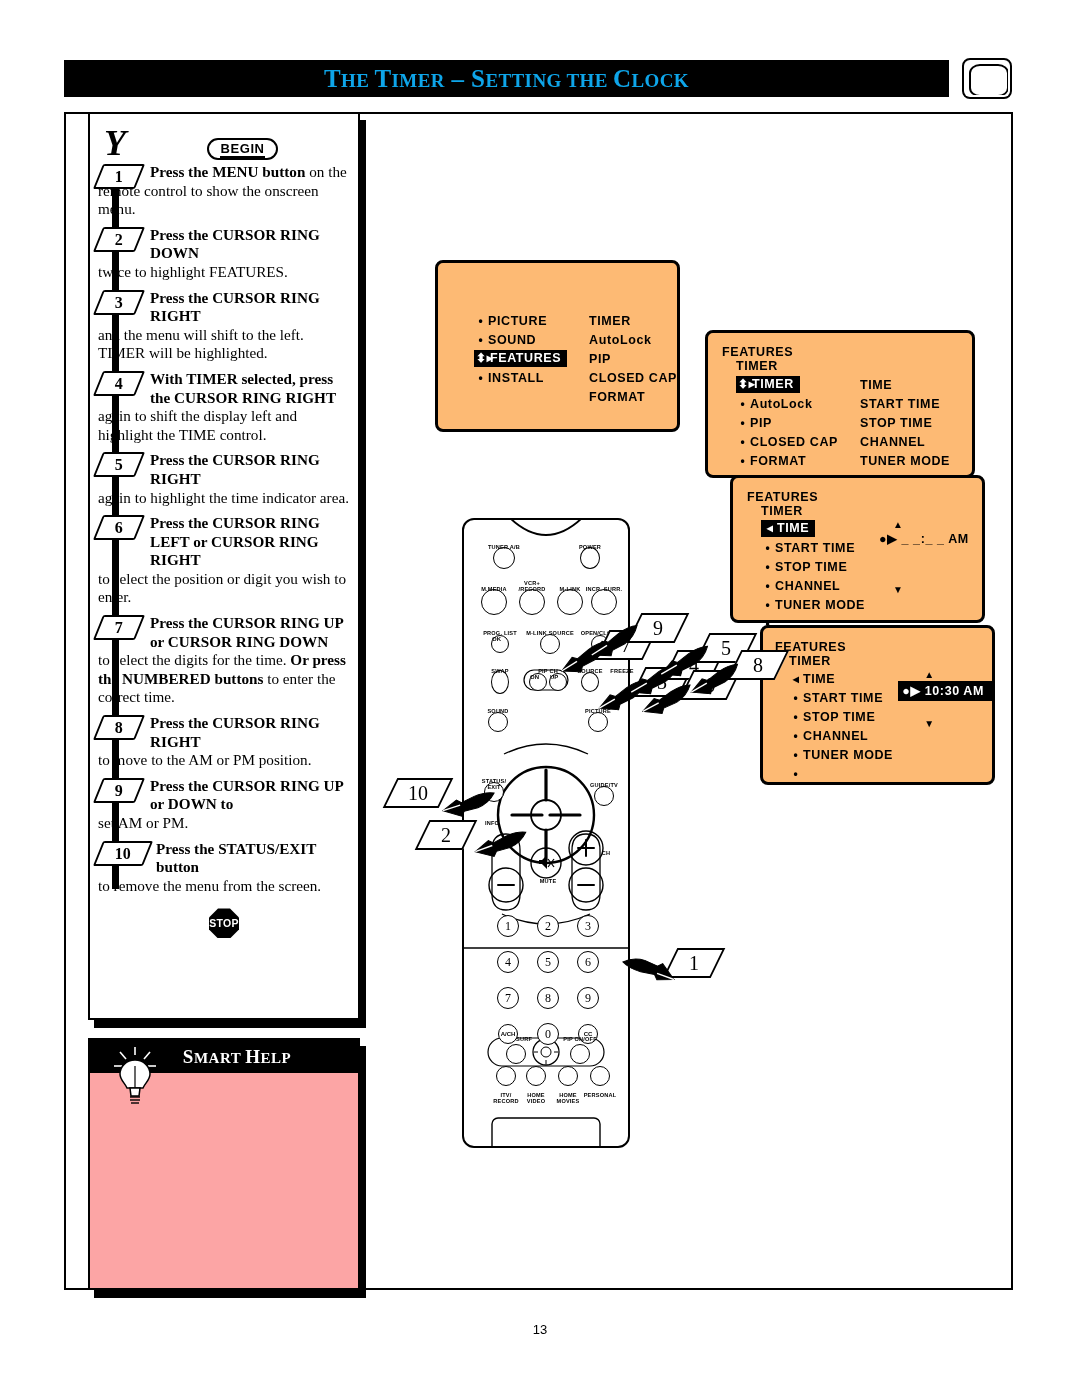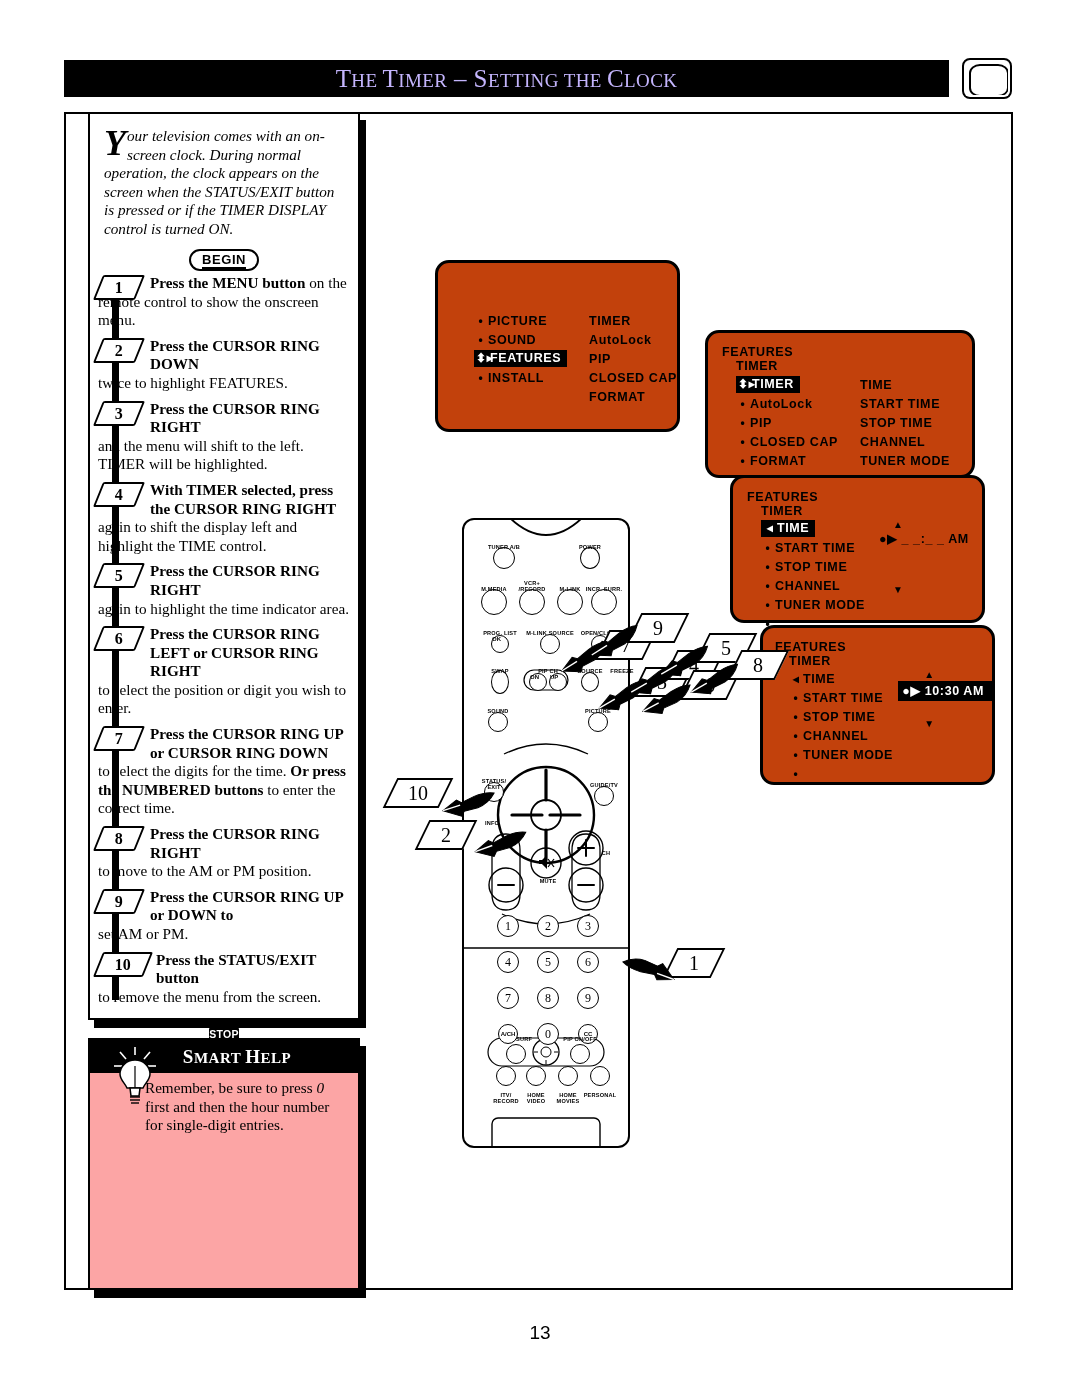--- a/index.html
+++ b/index.html
@@ -2,21 +2,21 @@
 <html><head>
 <meta charset="utf-8">
 <style>
   html,body{margin:0;padding:0;background:#fff;}
   body{width:1080px;height:1397px;position:relative;overflow:hidden;
        font-family:"Liberation Serif",serif;color:#000;}
 
   
   #header-bar{position:absolute;left:64px;top:60px;width:885px;height:37px;
      background:#000;display:flex;align-items:center;justify-content:center;}
-  #header-title{color:#c4b5fd;font-family:"Liberation Serif",serif;font-weight:normal;
+  #header-title{color:#0ea5e9;font-family:"Liberation Serif",serif;font-weight:bold;
      font-size:25px;letter-spacing:.4px;white-space:nowrap;}
   #header-title .sc{font-size:19px;}
   #tv-badge{position:absolute;left:962px;top:58px;width:50px;height:41px;
      border:3px solid #000;border-radius:8px;background:#fff;box-sizing:border-box;}
   #tv-badge:after{content:"";position:absolute;left:-1px;top:-1px;right:-1px;bottom:-1px;
      border-radius:6px;box-shadow:inset 0 0 0 2px #fff;}
   #tv-badge-inner{position:absolute;left:4px;top:3px;width:36px;height:29px;
      border:2px solid #000;border-radius:11px/9px;background:#fff;}
 
   
@@ -74,21 +74,21 @@
   #bulb{position:absolute;left:22px;top:6px;width:46px;height:60px;}
   #sh-body{padding:6px 11px 4px 13px;font-size:15.2px;line-height:18.6px;}
   #sh-body p{margin:0 0 6px 0;}
   #sh-first{padding-left:42px;}
   #sh-first i{font-style:italic;}
 
   
   #illus{position:absolute;left:380px;top:130px;width:640px;height:1040px;}
 
   
-  .tv{position:absolute;background:#c2410c;border:3px solid #000;border-radius:14px;
+  .tv{position:absolute;background:#fdba74;border:3px solid #000;border-radius:8px;
      box-sizing:border-box;font-family:"Liberation Sans",sans-serif;}
   .tv:after{content:"";position:absolute;left:5px;top:6px;right:-7px;bottom:-7px;
      background:#000;z-index:-1;border-radius:14px;}
   .osd{font-family:"Liberation Sans",sans-serif;font-size:12.5px;letter-spacing:.6px;
      font-weight:bold;white-space:nowrap;}
   .row{display:flex;align-items:center;height:19px;}
   .bullet{width:14px;display:inline-block;text-align:center;font-size:12px;}
   .hl{background:#000;color:#fff;padding:1px 6px 2px 2px;display:inline-block;}
   .colL{width:118px;}
   .arrowglyph{font-size:10px;letter-spacing:0;}
@@ -120,39 +120,39 @@
   
   .callout{position:absolute;width:44px;height:26px;background:#fff;border:2px solid #000;
      transform:skewX(-26deg);display:flex;align-items:center;justify-content:center;}
   .callout .cn{transform:skewX(26deg);font-family:"Liberation Serif",serif;
      font-size:20px;line-height:1;}
   .callout.big{width:52px;}
 
   .hand{position:absolute;width:60px;height:26px;}
 
   #pagenum{position:absolute;left:0;right:0;top:1322px;text-align:center;
-     font-family:"Liberation Sans",sans-serif;font-size:19px;}
+     font-family:"Liberation Sans",sans-serif;font-size:13px;}
 </style>
 </head>
 <body>
 
 <div id="header-bar">
   <div id="header-title"><span>T</span><span class="sc">HE </span><span>T</span><span class="sc">IMER</span><span> – </span><span>S</span><span class="sc">ETTING THE </span><span>C</span><span class="sc">LOCK</span></div>
 </div>
 <div id="tv-badge">
   <div id="tv-badge-inner"></div>
 </div>
 
 <div id="page-frame"></div>
 
 <div id="instr-shadow"></div>
 <div id="instr-panel">
 
   <div id="intro">
-    <span class="drop">Y</span><span>our television comes with an on-screen clock.  During normal operation, the clock appears on the screen when the STATUS/EXIT button is pressed or if the TIMER DISPLAY control is turned ON.</span>
+    <span class="drop">Y</span>
   </div>
 
   <div id="begin-wrap">
     <span class="pill"><span>BEGIN</span></span>
   </div>
 
   <div id="steps">
     <div class="spine"></div>
 
   <div class="step">
@@ -240,23 +240,20 @@
       <g stroke="#000" stroke-width="1.4">
         <line x1="18" y1="51" x2="28" y2="51"></line>
           <line x1="18" y1="54" x2="28" y2="54"></line>
         <line x1="19" y1="57" x2="27" y2="57"></line>
       </g>
       <path d="M23 20 L23 42" stroke="#000" stroke-width="1.2" fill="none"></path>
     </svg>
     <div id="sh-title"><span>S</span><span class="sc">MART </span><span>H</span><span class="sc">ELP</span></div>
   </div>
   <div id="sh-body">
-    <p id="sh-first">
-      <span>Remember, be sure to press </span><i>0</i><span> first and then the hour number for single-digit entries.</span>
-    </p>
   </div>
 </div>
 
 <div id="illus">
 
   <svg id="beamshape" viewBox="0 0 250 118">
     <defs>
       <linearGradient id="bg1" x1="0" y1="0" x2="0" y2="1">
         <stop offset="0%" stop-color="#b9b9b9"></stop>
           <stop offset="100%" stop-color="#f2f2f2"></stop>

